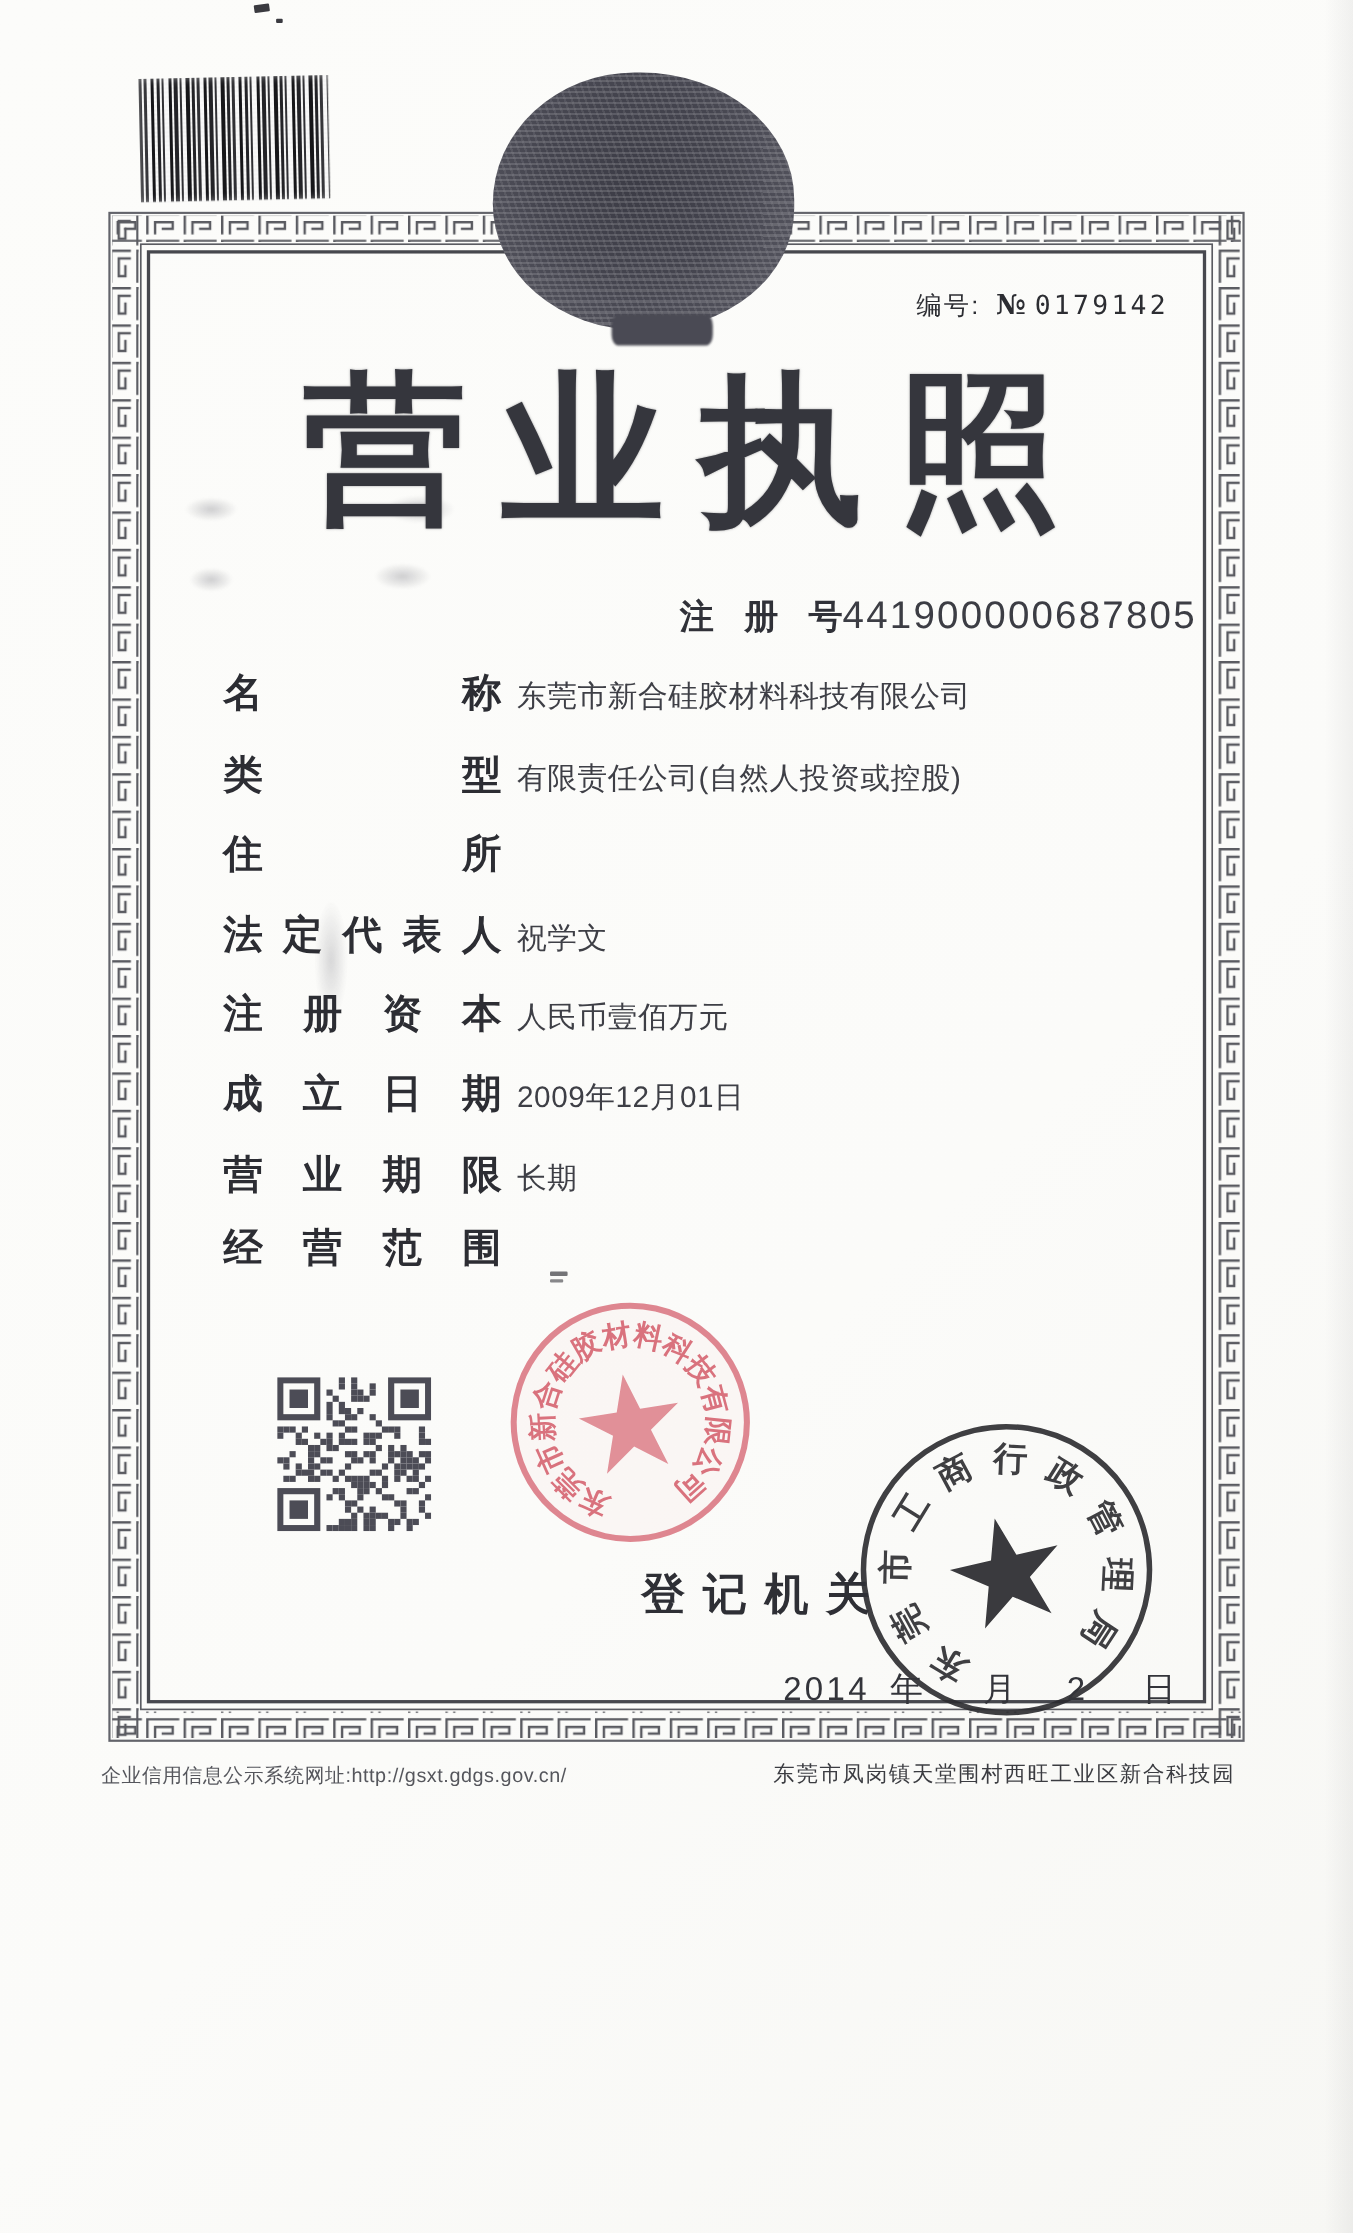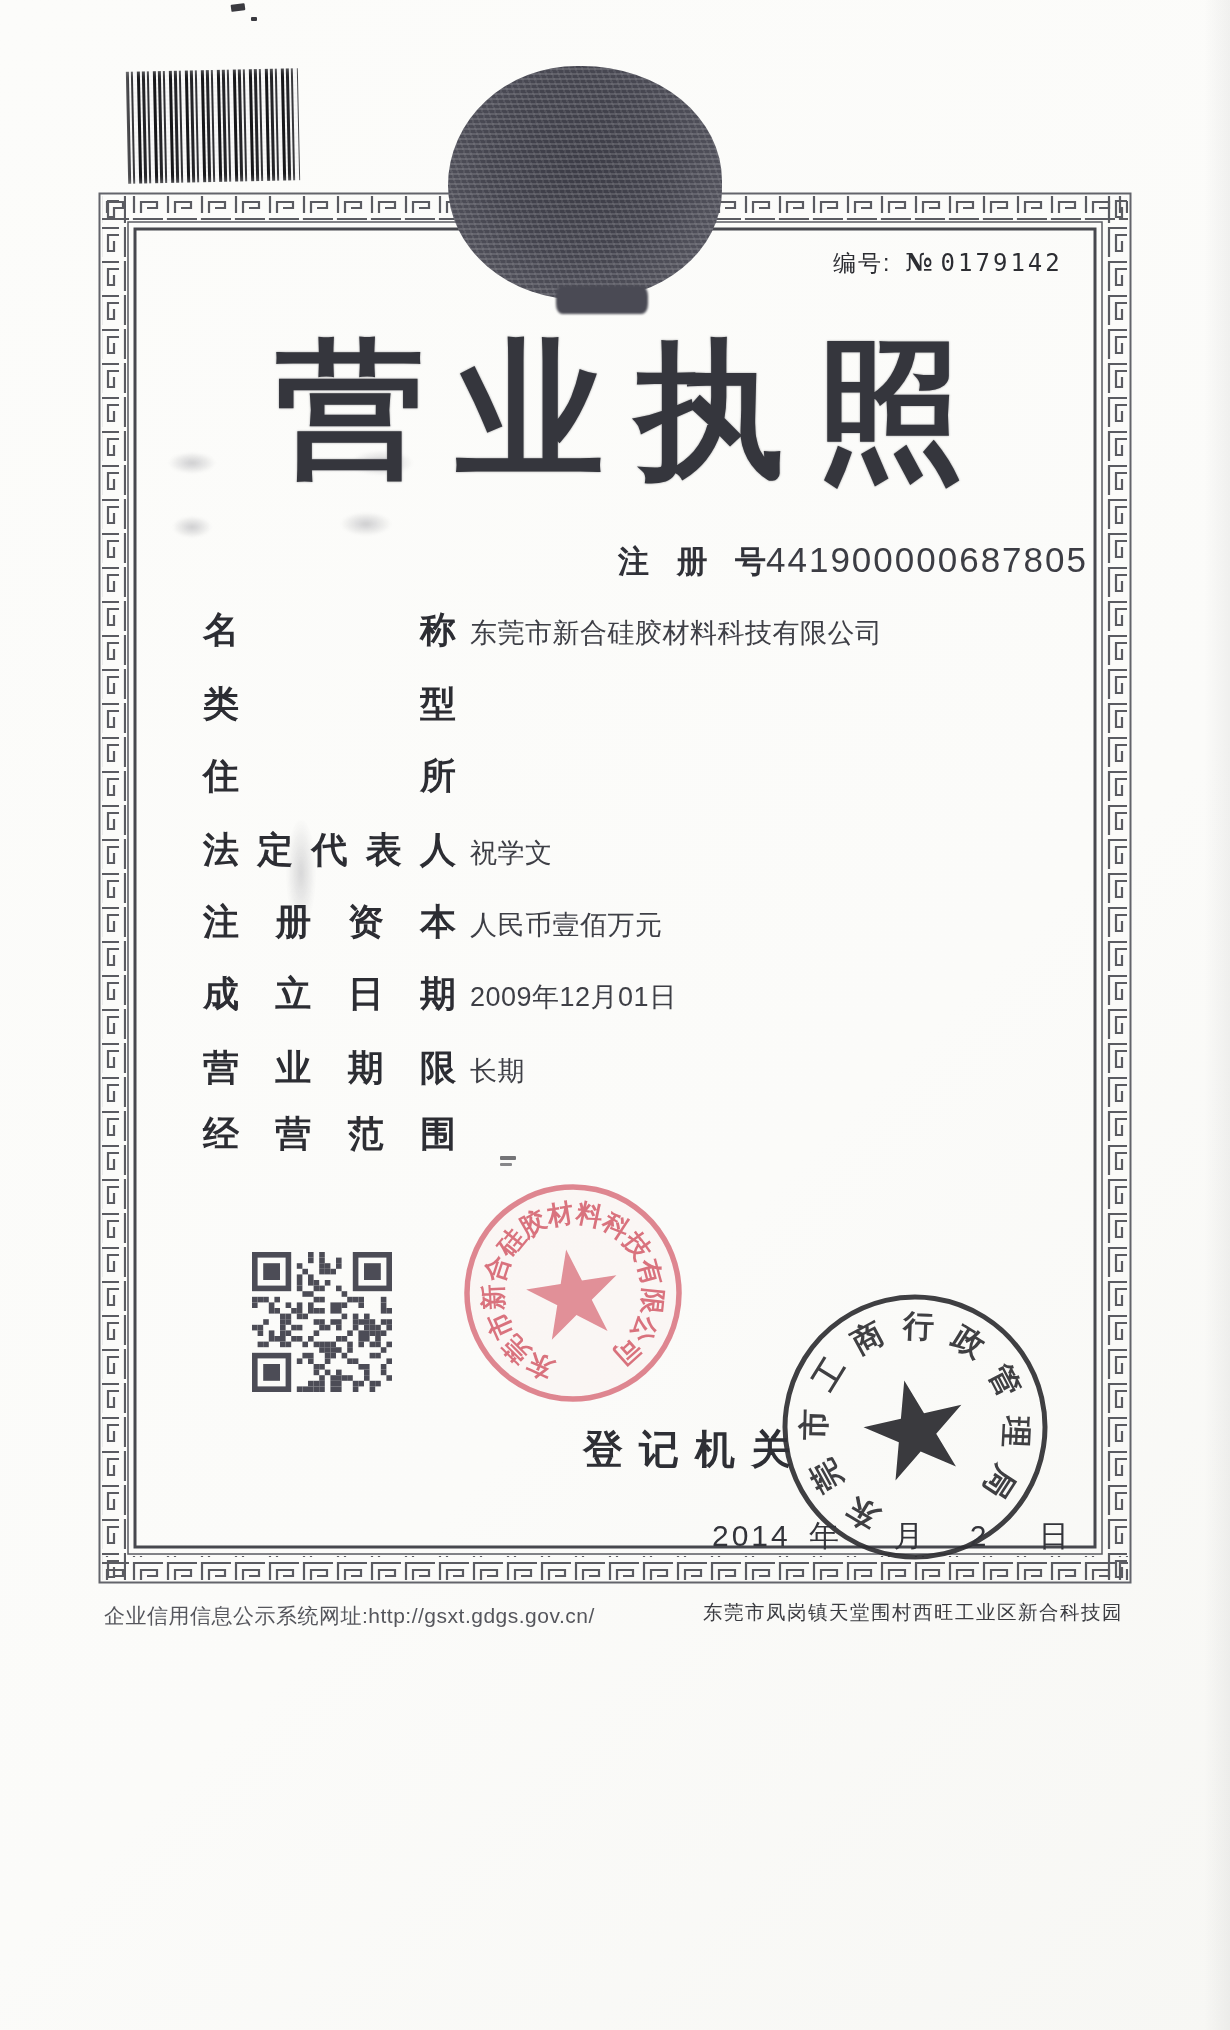--- a/index.html
+++ b/index.html
@@ -36,21 +36,21 @@
     background:
       repeating-linear-gradient(0deg,rgba(255,255,255,.35) 0 2px,rgba(0,0,0,0) 2px 5px),
       repeating-linear-gradient(72deg,rgba(255,255,255,.2) 0 2px,rgba(0,0,0,0) 2px 6px);}
   .emblem-base{position:absolute;left:556px;top:286px;width:92px;height:28px;
     background:#4a4a54;border-radius:6px/10px;filter:blur(1px);}
 
   
   .frame{position:absolute;left:98px;top:192px;pointer-events:none;}
 
   
-  .serial{position:absolute;left:833px;top:248px;font-size:23px;letter-spacing:2px;color:#2c2d32;white-space:nowrap;}
+  .serial{position:absolute;left:833px;top:262px;font-size:23px;letter-spacing:2px;color:#2c2d32;white-space:nowrap;}
   .serial .sym{font-family:"DejaVu Serif","Liberation Serif",serif;font-weight:700;font-size:25px;margin:0 6px 0 14px;}
   .serial .num{font-family:"DejaVu Sans Mono","Liberation Mono",monospace;font-size:24px;letter-spacing:3px;}
 
   
   .title{
     position:absolute;left:276px;top:336px;
     font-size:148px;font-weight:800;letter-spacing:32px;line-height:1;
     color:#2f3037;white-space:nowrap;
     text-shadow:0 0 2px rgba(45,45,52,.55);
     filter:contrast(.92);
@@ -81,21 +81,21 @@
   .registrar{position:absolute;left:583px;top:1422px;font-size:40px;font-weight:700;color:#2e2f35;letter-spacing:16px;white-space:nowrap;}
   .issue-date{position:absolute;left:712px;top:1488px;font-size:30px;color:#33343a;white-space:nowrap;}
   .issue-date span{display:inline-block;}
   .issue-date .y{letter-spacing:3px;margin-top:31px;}
   .issue-date .yu{margin-left:10px;}
   .issue-date .mu{margin-left:46px;}
   .issue-date .d{margin-left:38px;}
   .issue-date .du{margin-left:44px;}
 
   
-  .footer-left{position:absolute;left:92px;top:1602px;font-size:21px;color:#55565c;letter-spacing:.5px;margin-left:12px;}
+  .footer-left{position:absolute;left:92px;top:1602px;font-size:18px;color:#55565c;letter-spacing:.5px;}
   .footer-right{position:absolute;left:703px;top:1599px;font-size:19.5px;color:#3b3c41;letter-spacing:1.5px;}
 </style>
 </head>
 <body>
 
 <div class="page">
 
   <div class="speck" style="left:231px;top:4px;width:14px;height:7px;transform:rotate(-8deg);"></div>
   <div class="speck" style="left:251px;top:17px;width:6px;height:4px;"></div>
   <div class="smudge" style="left:168px;top:452px;width:48px;height:22px;"></div>
@@ -151,20 +151,21 @@
         <span>名</span>
         <span>称</span>
       </span>
     <span class="val">东莞市新合硅胶材料科技有限公司</span>
   </div>
   <div class="row r2">
     <span class="lbl spread">
         <span>类</span>
         <span>型</span>
       </span>
+    <span class="val">有限责任公司(自然人投资或控股)</span>
   </div>
   <div class="row r3">
     <span class="lbl spread">
         <span>住</span>
         <span>所</span>
       </span>
   </div>
   <div class="row r4">
     <span class="lbl spread">
         <span>法</span>

